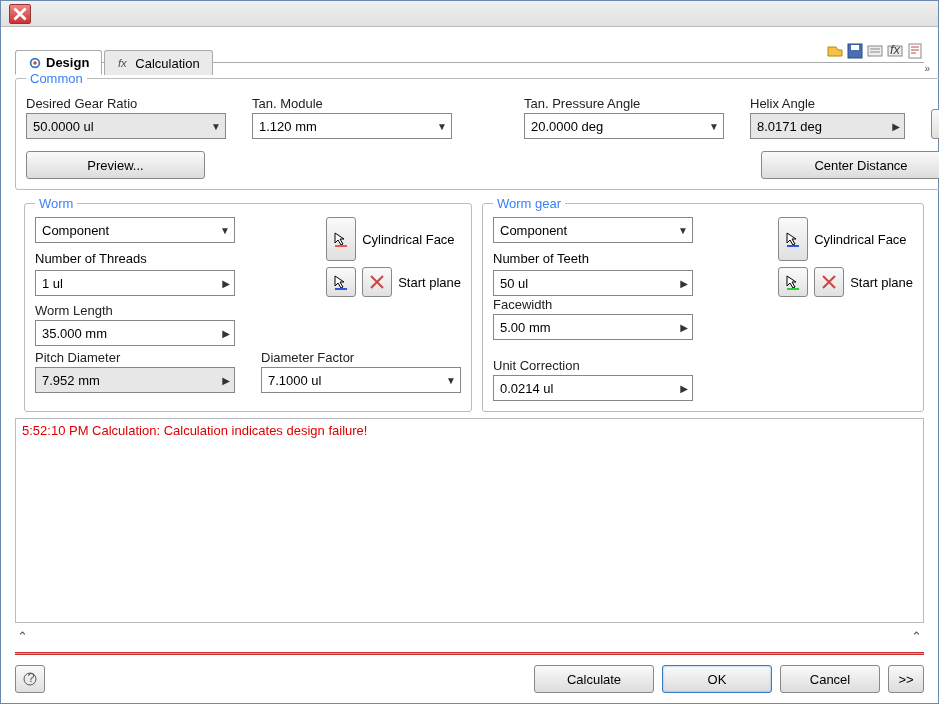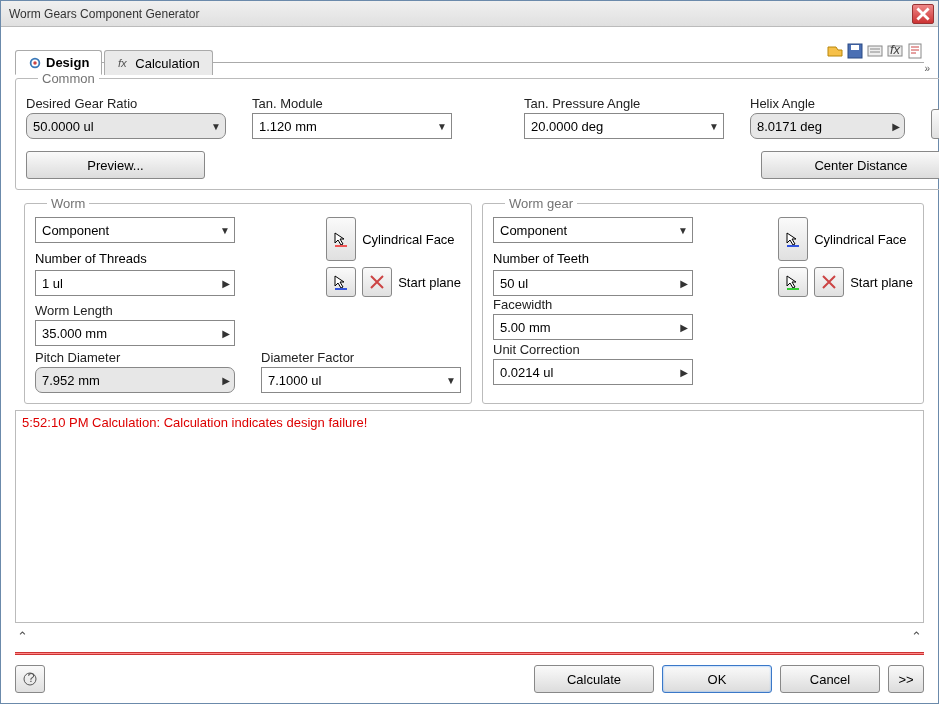--- a/index.html
+++ b/index.html
@@ -13,26 +13,26 @@
 .tabs { display: flex; border-bottom: 1px solid #aaa; flex: 1; }
 .tab { padding: 4px 12px; border: 1px solid #aaa; border-bottom: none; background: #eaeaea; margin-right: 2px; border-radius: 3px 3px 0 0; display: flex; align-items: center; gap: 4px; cursor: pointer; position: relative; top: 13px; }
 .tab.active { background: #fff; border-bottom: 1px solid #fff; font-weight: bold; }
 .tab-icon { width: 14px; height: 14px; }
 .toolbar-right { display: flex; gap: 2px; padding-bottom: 2px; border-bottom: 1px solid #aaa; padding-left: 6px; }
 .tool-icon { width: 18px; height: 18px; cursor: pointer; }
 .panels { flex: 1; display: flex; flex-direction: column; gap: 6px; padding-top: 8px; position: relative; }
 .chev-right { position: absolute; right: -6px; top: 0; font-size: 10px; color: #555; }
 .chev-bot { display:flex; justify-content:space-between; font-size:10px; color:#555; padding: 0 2px;}
 fieldset { border: 1px solid #bbb; border-radius: 3px; padding: 6px 10px 10px 10px; margin: 0; }
-legend { padding: 0 4px; color: #737373; margin-left: 12px; }
+legend { padding: 0 4px; color: #3b82f6; }
 .row { display: flex; gap: 26px; align-items: flex-end; margin-top: 4px; }
 .field { display: flex; flex-direction: column; gap: 2px; }
 .field label { color: #222; }
 .combo, .numbox { height: 26px; border: 1px solid #888; background: #fff; display: flex; align-items: center; padding: 0 4px 0 6px; position: relative; }
-.combo.gray, .numbox.gray { background: #e7e7e7; border-radius: 7px; }
+.combo.gray, .numbox.gray { background: #e7e7e7; }
 .combo .arrow, .numbox .arrow { margin-left: auto; font-size: 10px; color: #333; }
 .btn { height: 28px; border: 1px solid #888; background: linear-gradient(to bottom, #fafafa, #dcdcdc); border-radius: 3px; padding: 0 16px; cursor: pointer; display: inline-flex; align-items: center; justify-content: center; }
 .btn.wide { width: 200px; }
 .iconbtn { width: 30px; height: 30px; border: 1px solid #888; background: linear-gradient(to bottom,#fafafa,#e0e0e0); border-radius: 3px; display: inline-flex; align-items: center; justify-content: center; cursor: pointer; }
 .twopanel { display: flex; gap: 10px; padding-left: 9px; }
 .twopanel fieldset { flex: 1; }
 .wormrow { display: flex; gap: 8px; align-items: flex-start; }
 .wormleft { display: flex; flex-direction: column; gap: 4px; flex: 1; }
 .wormright { display: flex; flex-direction: column; gap: 6px; }
 .pickline { display: flex; align-items: center; gap: 6px; }
@@ -43,21 +43,20 @@
 .footer .spacer { flex: 1; }
 .btn.ok { border: 1px solid #3a78c8; box-shadow: 0 0 2px #6af inset; }
 .help-icon { width: 14px; height: 14px; }
 svg { display: block; }
 </style>
 </head>
 <body>
 
 <div class="window">
   <div class="titlebar">
-    <span class="titlebar-text">Worm Gears Component Generator</span>
     <div class="close-btn">
       <svg class="help-icon" viewBox="0 0 10 10">
           <path d="M1 1 L9 9 M9 1 L1 9" stroke="#fff" stroke-width="2"></path>
         </svg>
     </div>
   </div>
 
   <div class="content">
     <div class="toprow">
       <div class="tabs">
@@ -255,21 +254,21 @@
               </div>
             </div>
           </div>
           <div class="field" style="">
             <label>Facewidth</label>
             <div class="numbox" style="width:200px">
               <span>5.00 mm</span>
               <span class="arrow">▶</span>
             </div>
           </div>
-          <div class="field" style="margin-top:2px">
+          <div class="field" style="margin-top:18px">
             <label>Unit Correction</label>
             <div class="numbox" style="width:200px">
               <span>0.0214 ul</span>
               <span class="arrow">▶</span>
             </div>
           </div>
         </fieldset>
       </div>
 
       <div class="log">

